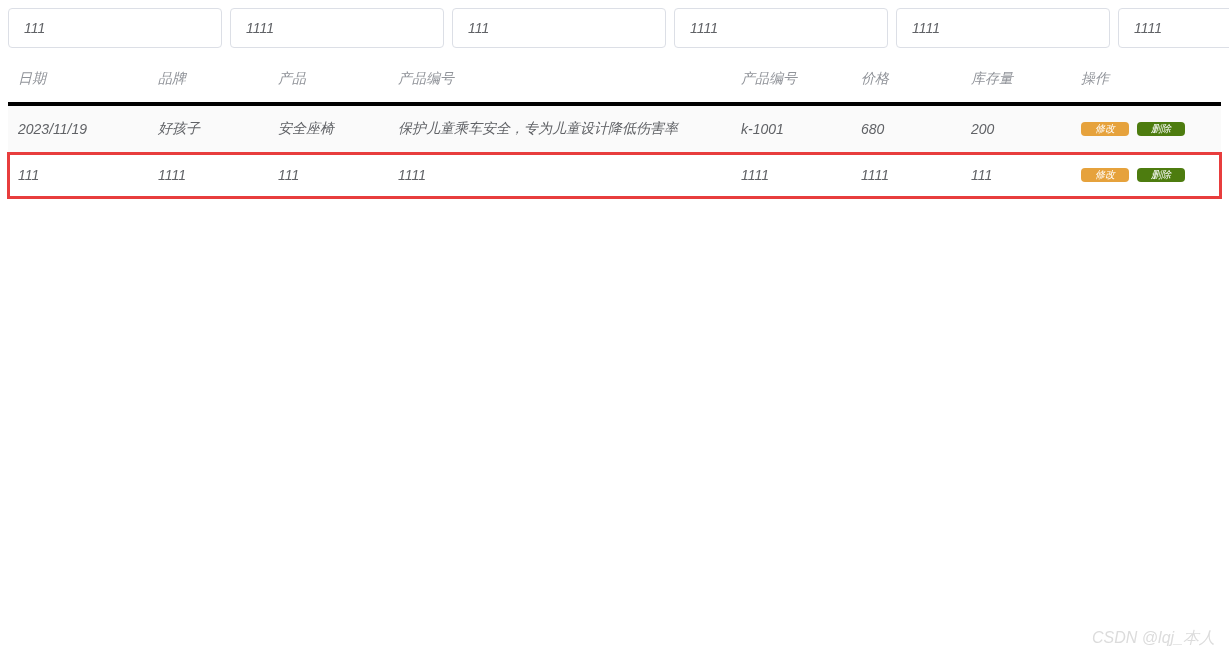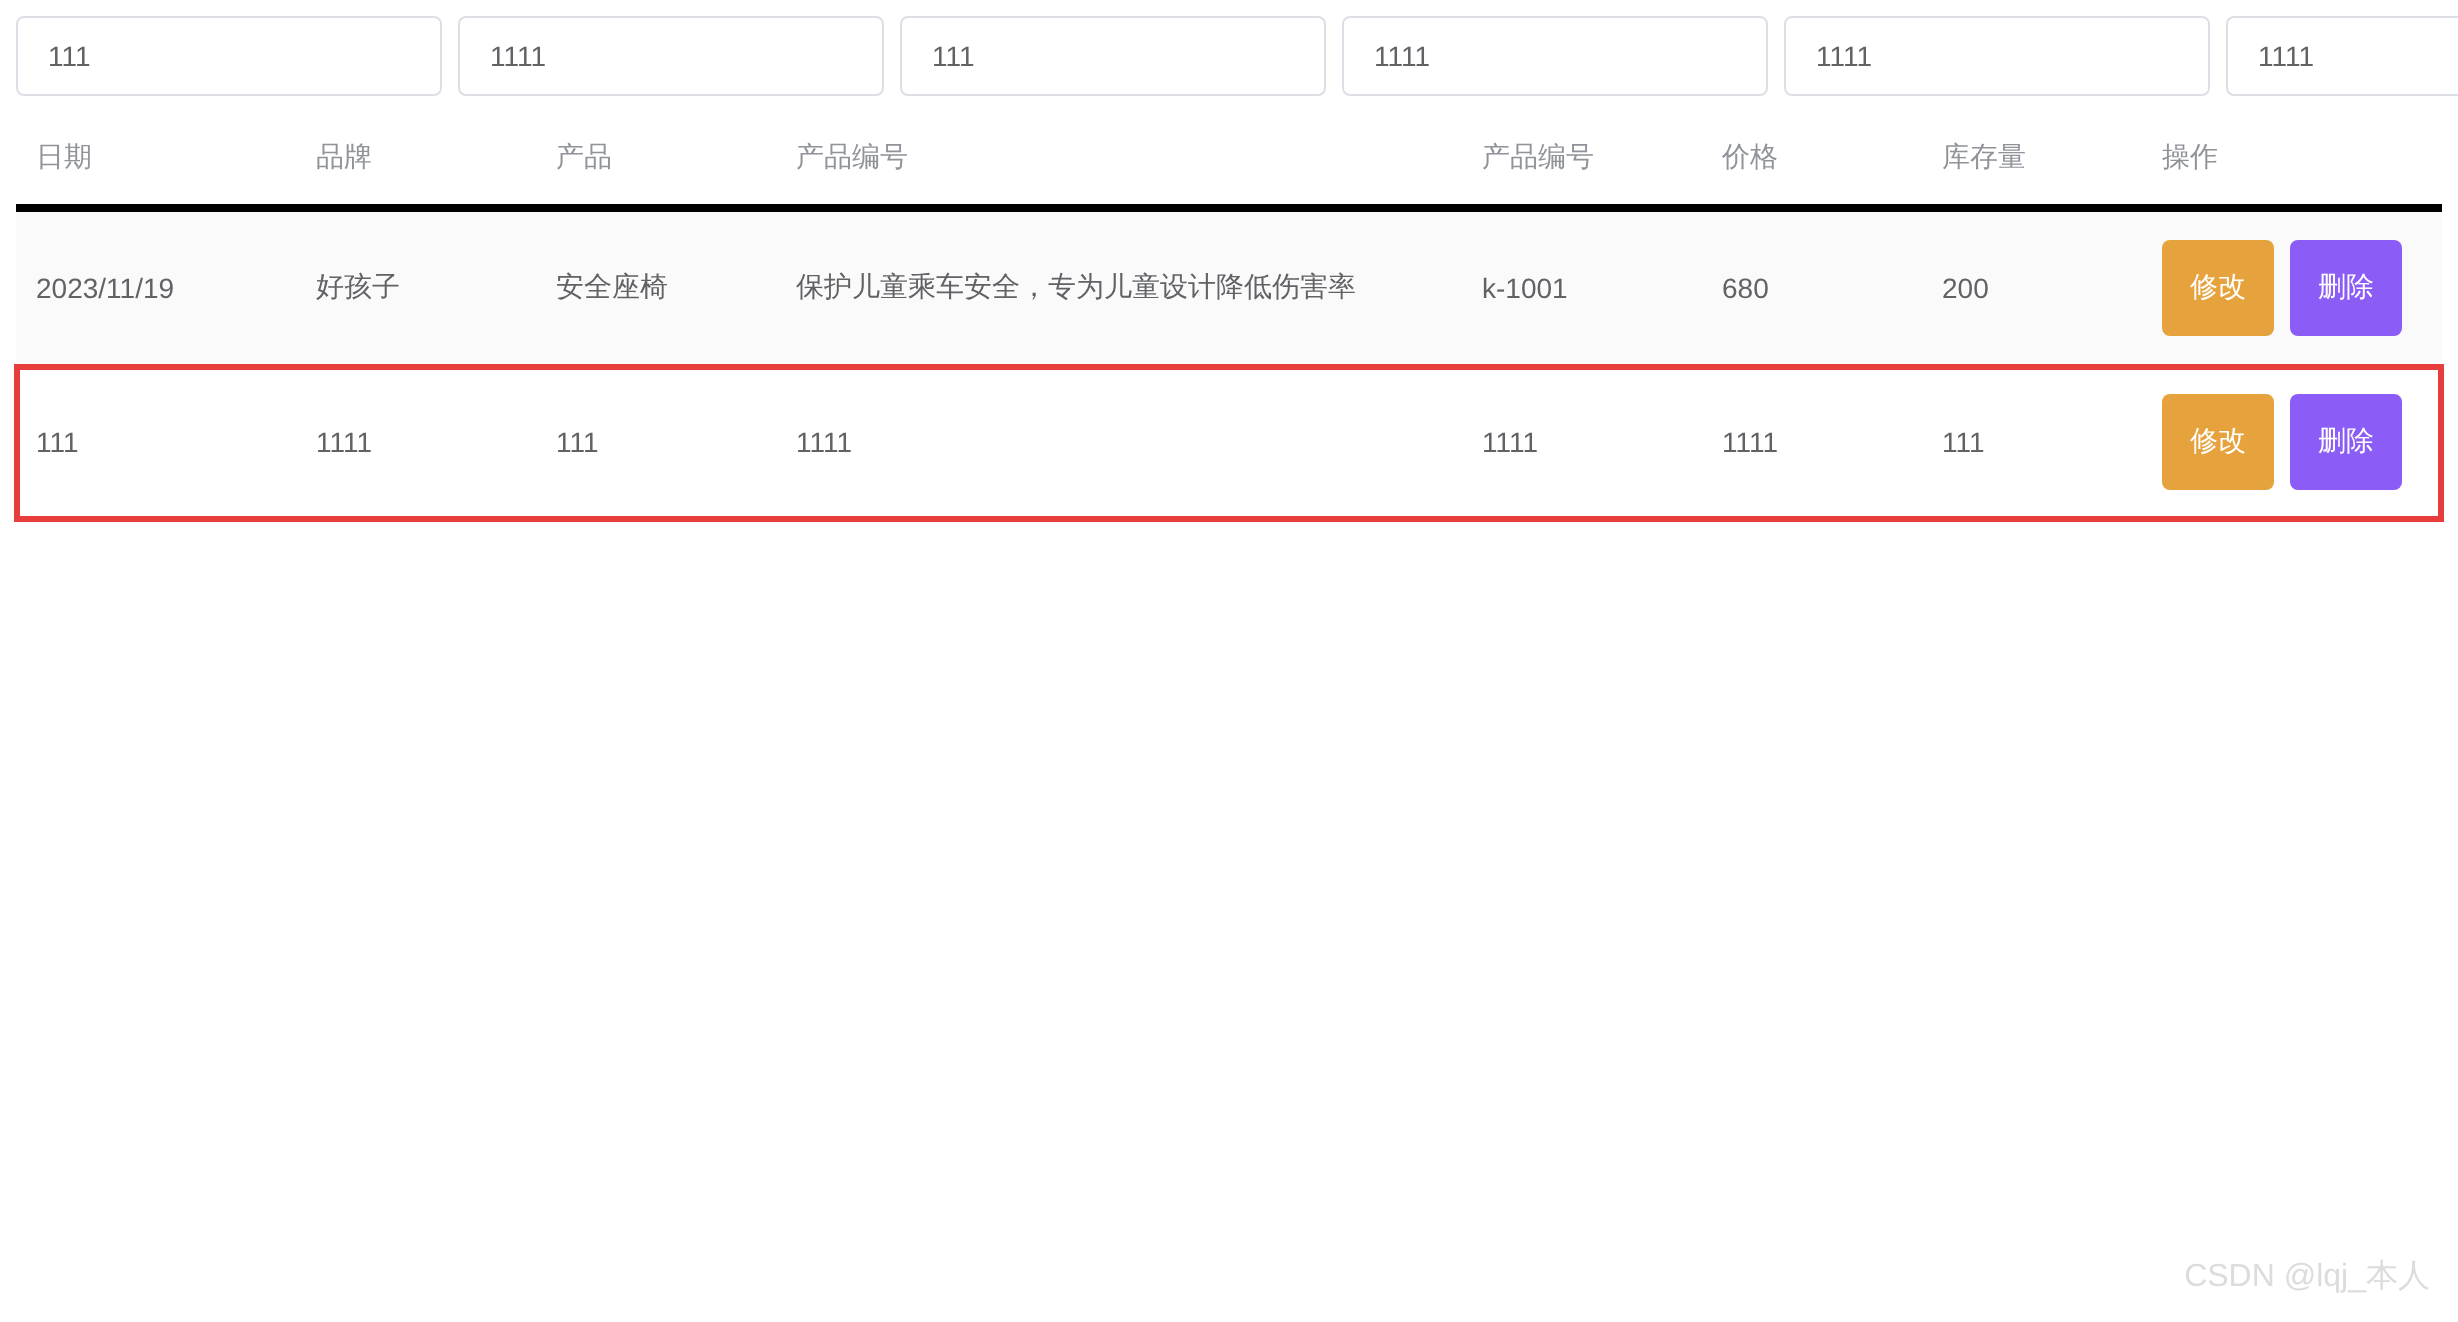--- a/index.html
+++ b/index.html
@@ -1,18 +1,19 @@
 <!DOCTYPE html>
 <html><head>
   <meta charset="utf-8">
   <style>
     * {
       box-sizing: border-box;
       margin: 0;
       padding: 0;
+      font-style: italic;
     }
     body {
       font-family: -apple-system, BlinkMacSystemFont, "Segoe UI", "PingFang SC", "Microsoft YaHei", sans-serif;
       font-size: 14px;
       color: #606266;
       background: #fff;
       padding: 8px;
     }
     .form-row {
       display: flex;
@@ -39,29 +40,29 @@
       padding: 0 15px;
       height: 40px;
       border: none;
       border-radius: 4px;
       font-size: 14px;
       cursor: pointer;
       white-space: nowrap;
       color: #fff;
     }
     .btn-sm {
-      height: 48px;
+      height: 14px;
       padding: 0 14px;
-      font-size: 14px;
+      font-size: 10px;
     }
     .btn-edit {
       background: #e6a23c;
     }
     .btn-delete {
-      background: #8b5cf6;
+      background: #4d7c0f;
     }
     .btn-row {
       display: flex;
       gap: 8px;
     }
     table {
       width: 100%;
       border-collapse: collapse;
       table-layout: fixed;
     }

